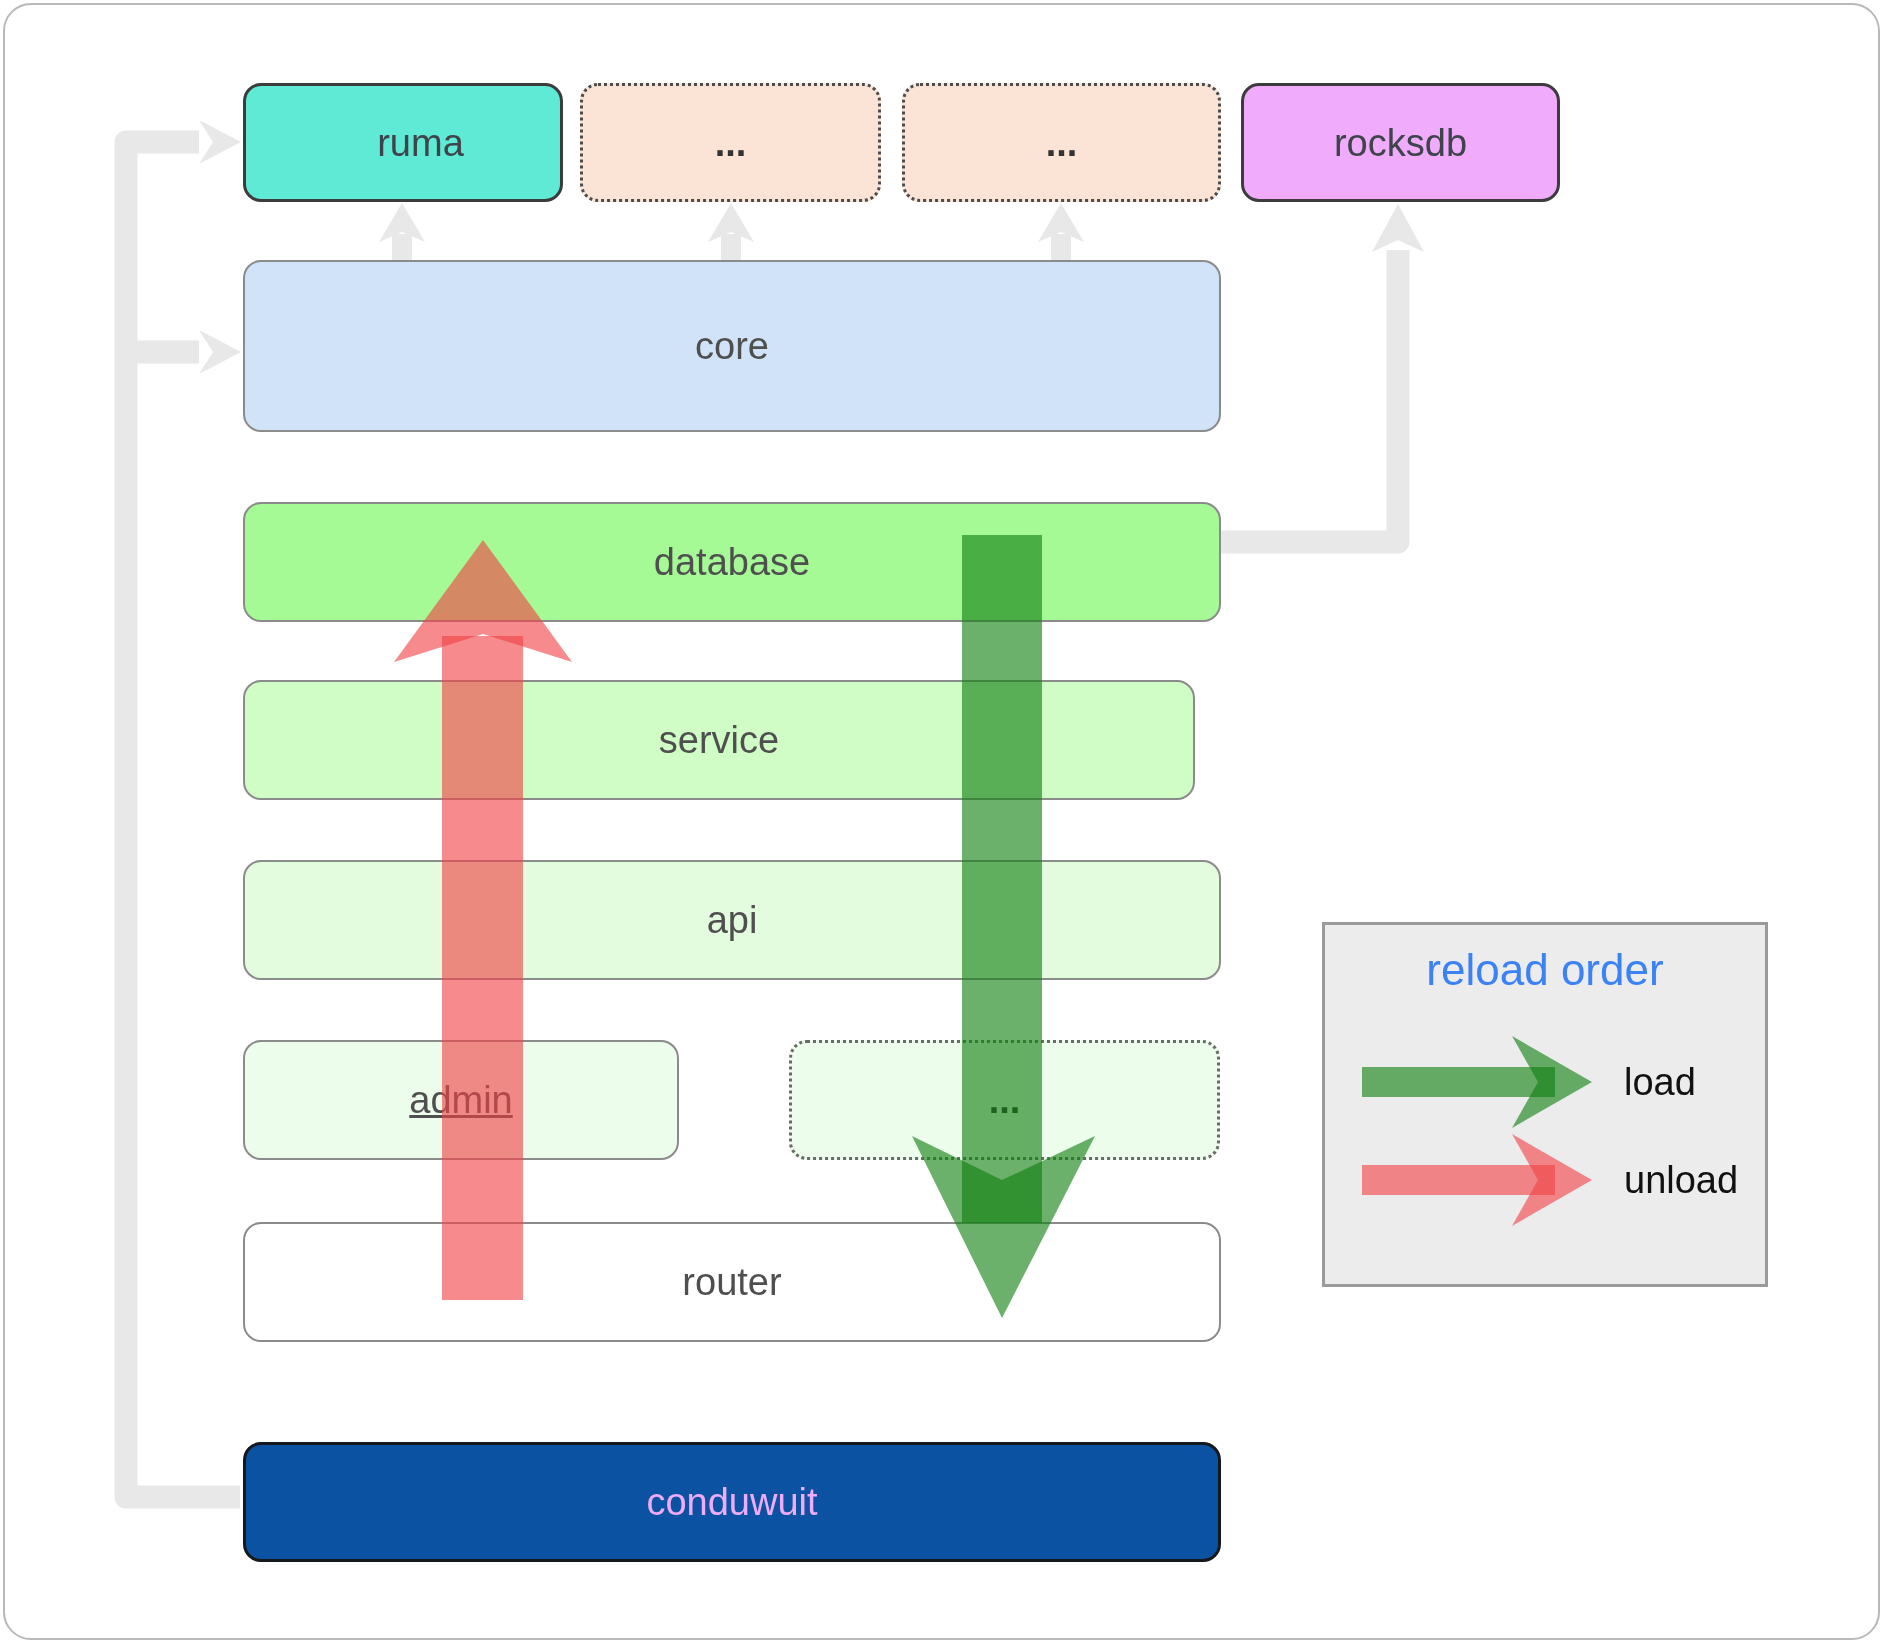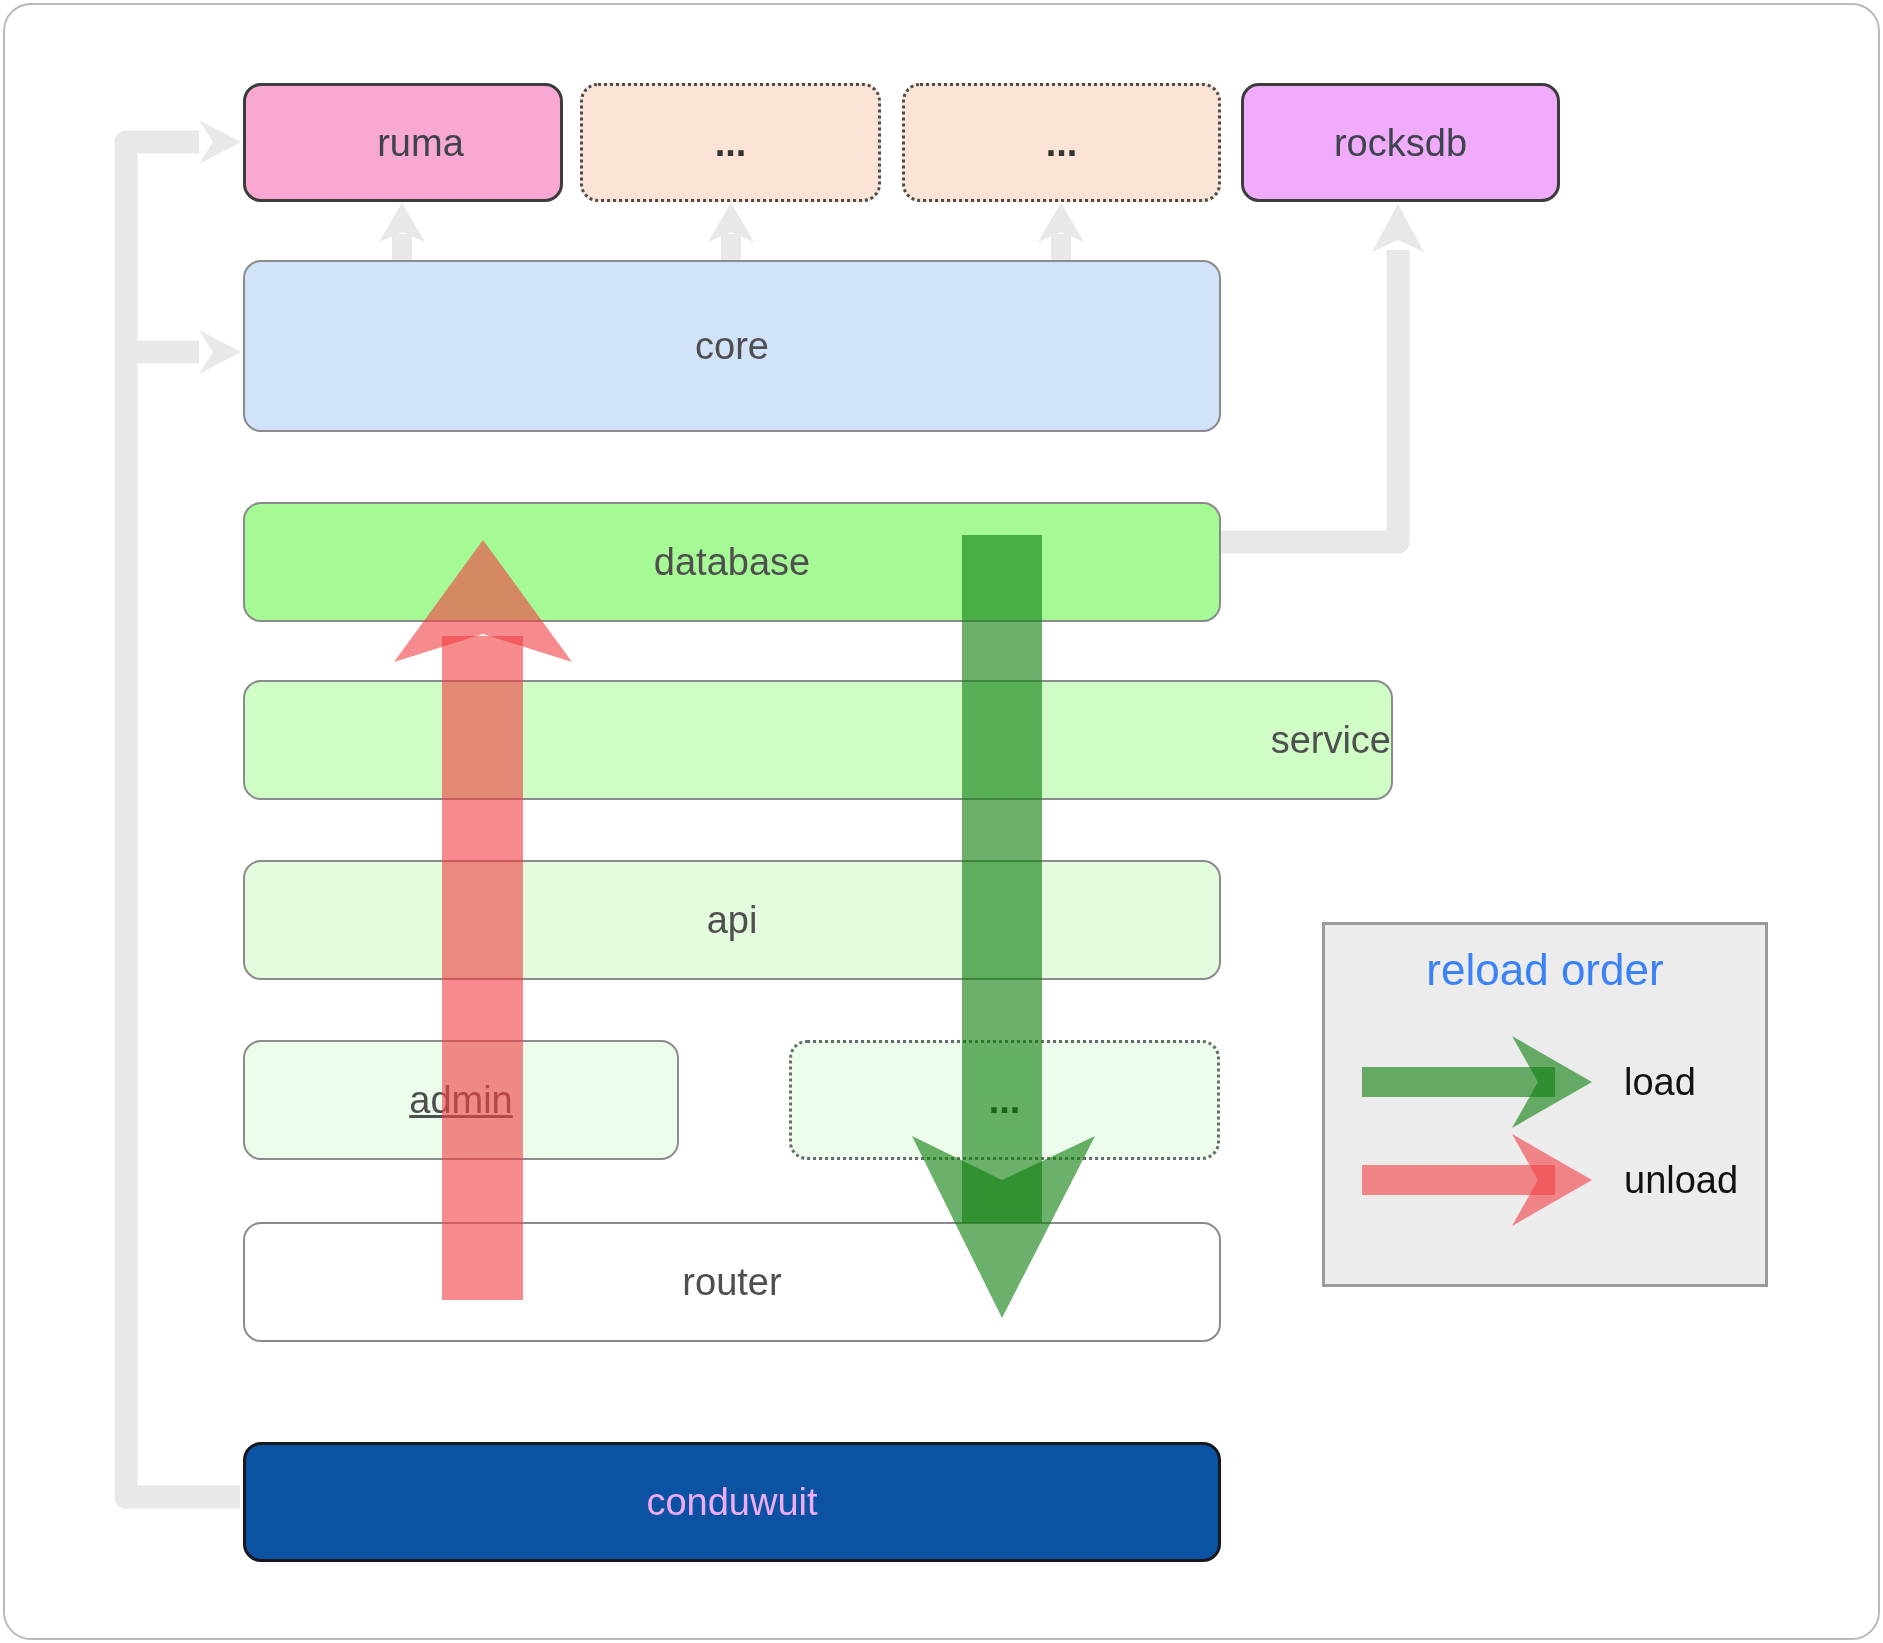--- a/index.html
+++ b/index.html
@@ -24,21 +24,21 @@
   .node .lbl{line-height:1;}
   .node .dots{font-weight:bold;color:#333;}
   
   #box-ruma    {left:243px;top:83px;width:320px;height:119px;}
   #box-dots1   {left:580px;top:83px;width:301px;height:119px;}
   #box-dots2   {left:902px;top:83px;width:319px;height:119px;}
   #box-rocksdb {left:1241px;top:83px;width:319px;height:119px;}
   
   #box-core    {left:243px;top:260px;width:978px;height:172px;}
   #box-database{left:243px;top:502px;width:978px;height:120px;}
-  #box-service {left:243px;top:680px;width:1150px;height:120px;justify-content:flex-end;}
+  #box-service {left:243px;top:680px;width:952px;height:120px;}
   #box-api     {left:243px;top:860px;width:978px;height:120px;}
   #box-admin   {left:243px;top:1040px;width:436px;height:120px;text-decoration:underline;}
   #box-dots3   {left:789px;top:1040px;width:431px;height:120px;}
   #box-router  {left:243px;top:1222px;width:978px;height:120px;}
   #box-conduwuit{left:243px;top:1442px;width:978px;height:120px;
                  border:3px solid #15181c;color:#f0abfc;}
   
   .legend{
     position:absolute;left:1322px;top:922px;width:446px;height:365px;
     box-sizing:border-box;border:3px solid #9a9a9a;background:#ececec;
@@ -76,21 +76,21 @@
     </g>
     <g>
       <rect x="1051" y="234" width="20" height="29" fill="#e8e8e8"></rect>
       <polygon points="1061,203 1038,242 1061,232 1084,242" fill="#e8e8e8"></polygon>
     </g>
 
     <path d="M 1221 542 L 1398 542 L 1398 250" fill="none" stroke-width="23" stroke-linejoin="round" stroke="#e8e8e8"></path>
     <polygon points="1398,204 1372,252 1398,240 1424,252" fill="#e8e8e8"></polygon>
   </svg>
 
-  <div class="node solid-dark" id="box-ruma" style="background: #f9a8d4; padding-left: 35px;">
+  <div class="node solid-dark" id="box-ruma" style="background: #5eead4; padding-left: 35px;">
     <span class="lbl">ruma</span>
   </div>
   <div class="node dotted" id="box-dots1" style="background: rgb(251, 228, 213);">
     <span class="lbl dots">...</span>
   </div>
   <div class="node dotted" id="box-dots2" style="background: rgb(251, 228, 213);">
     <span class="lbl dots">...</span>
   </div>
   <div class="node solid-dark" id="box-rocksdb" style="background: #f0abfc;">
     <span class="lbl">rocksdb</span>

